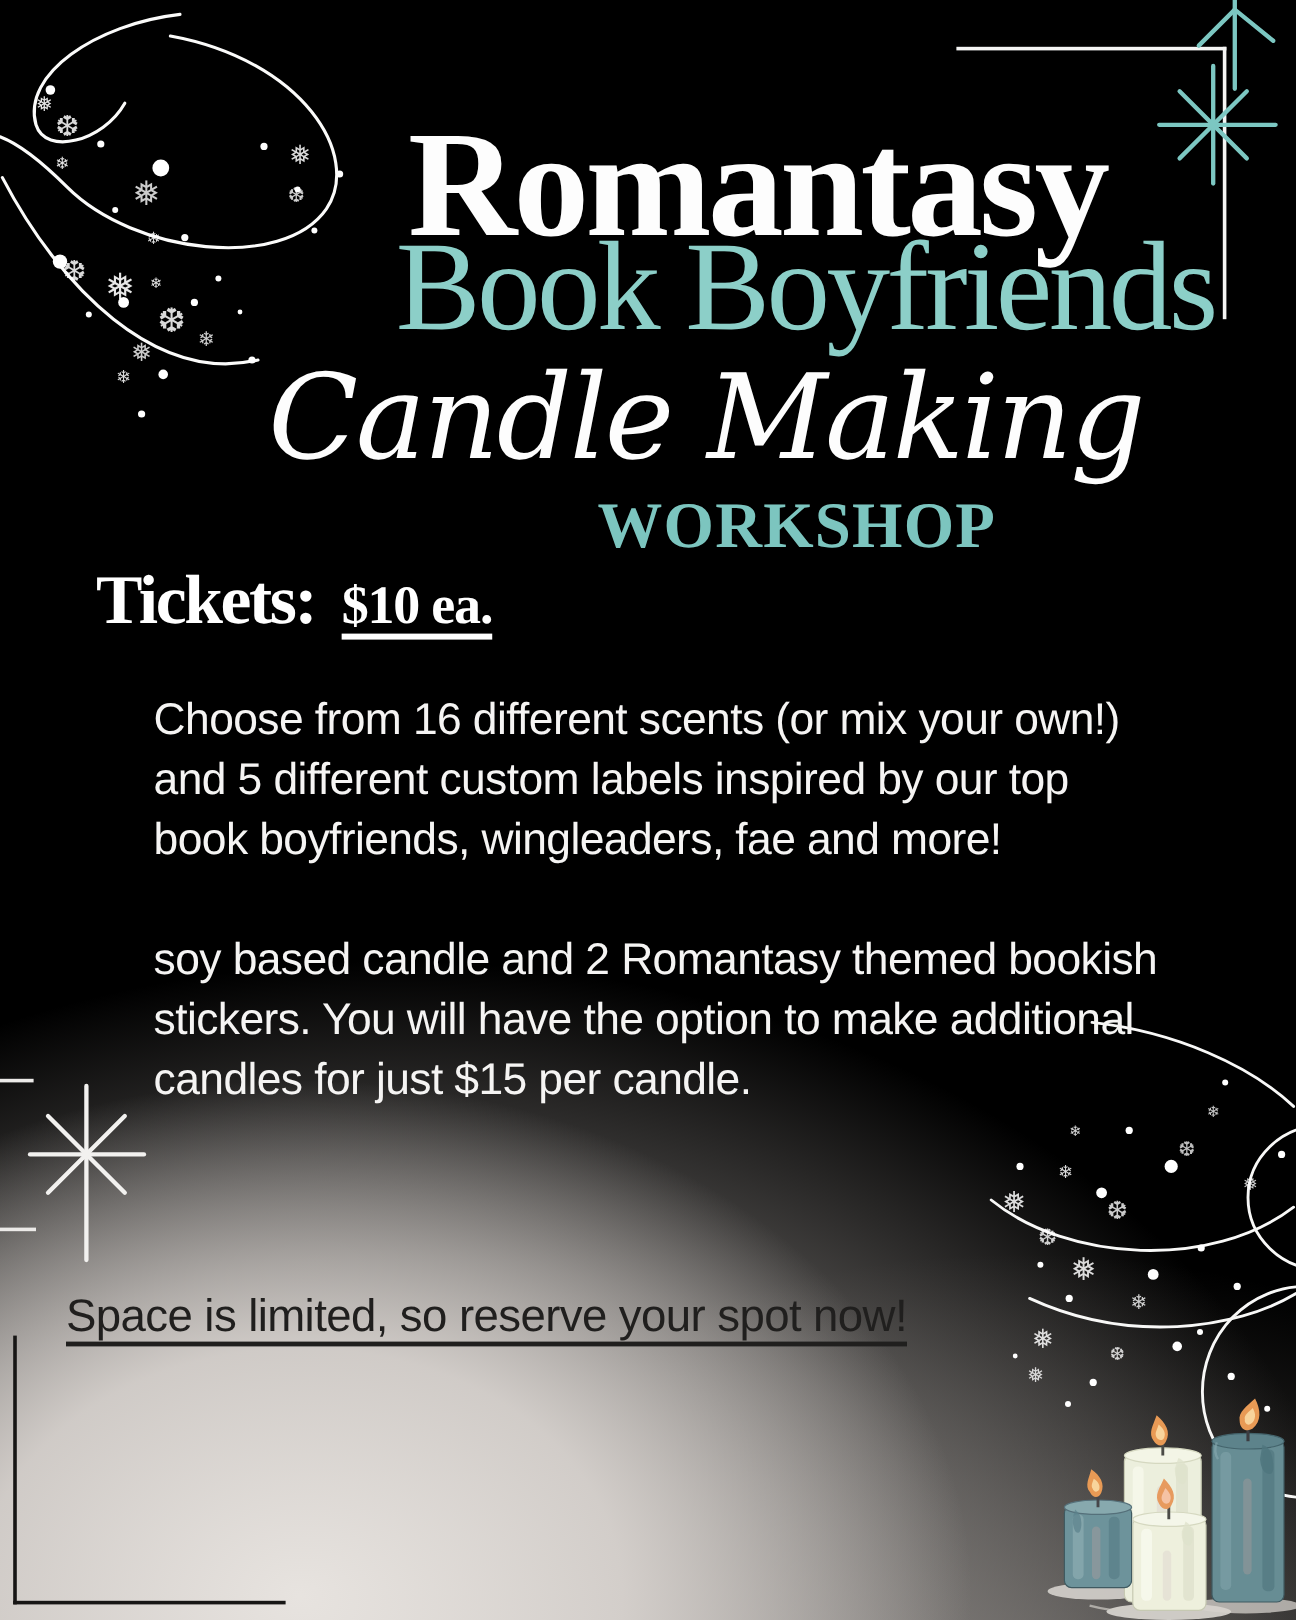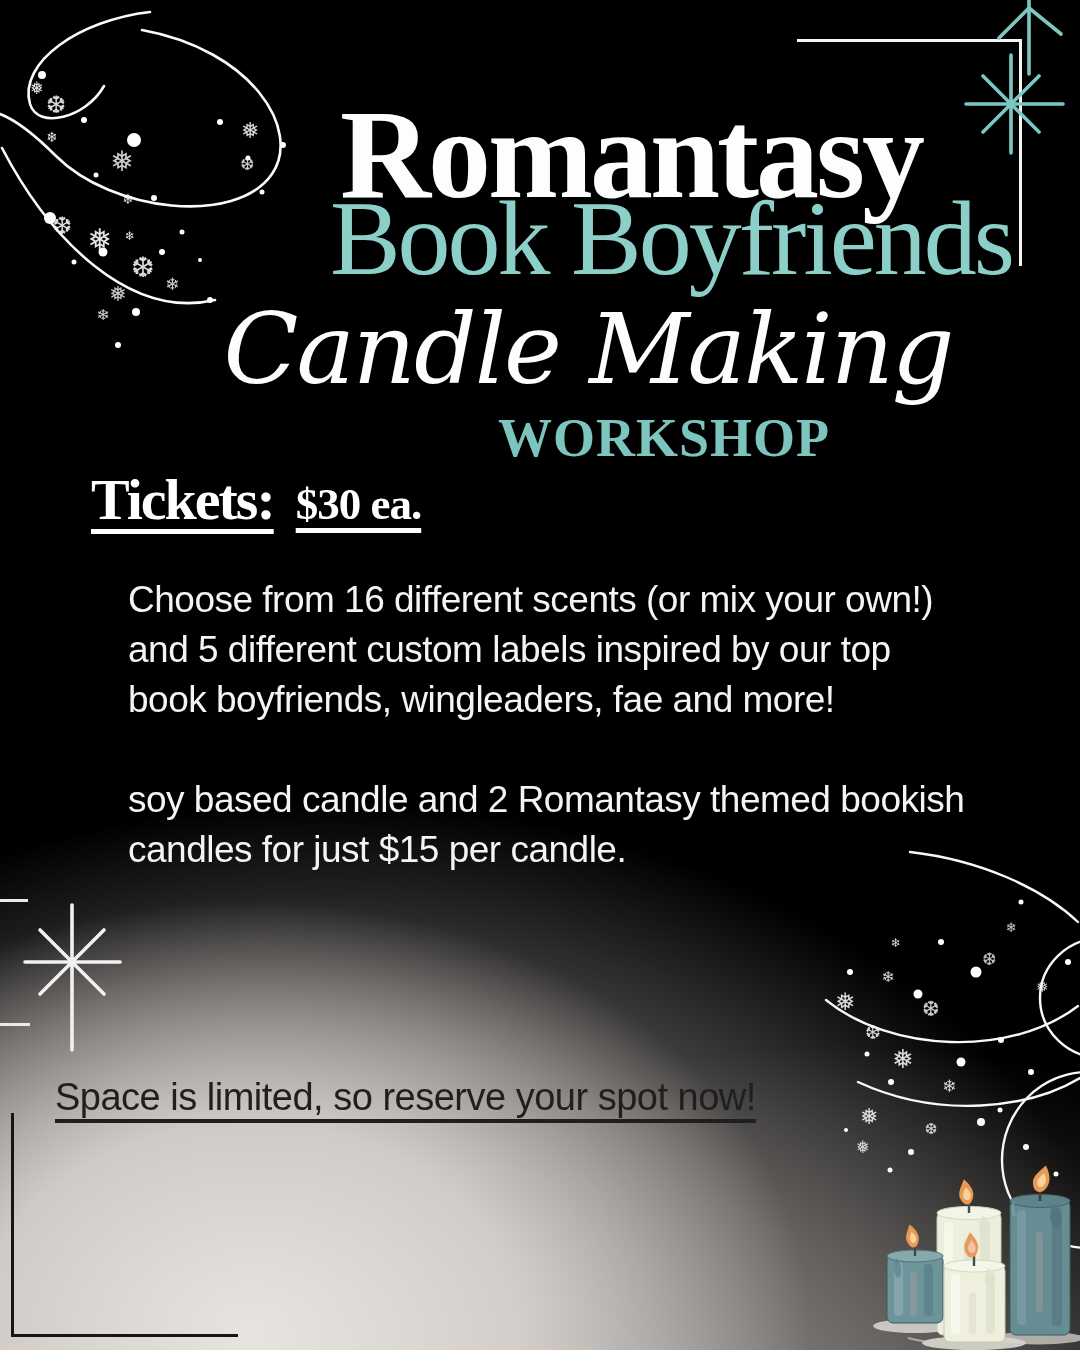--- a/index.html
+++ b/index.html
@@ -39,23 +39,22 @@
     font-family:"Liberation Serif",serif;font-weight:700;
     font-size:54px;letter-spacing:1px;color:var(--teal-deep,#7cc5bf);
   }
   
   .tickets{
     position:absolute;left:80px;top:466px;display:flex;align-items:baseline;gap:22px;
     color:#fff;font-family:"Liberation Serif",serif;font-weight:700;white-space:nowrap;
   }
   .tickets .lbl{
     font-size:58px;letter-spacing:-2px;
-    text-decoration:underline;text-decoration-thickness:5px;text-underline-offset:10px;
+    text-decoration-thickness:5px;text-underline-offset:10px;
     text-decoration-skip-ink:none;
-    margin-left:11px;
   }
   .tickets .price{
     font-size:45px;letter-spacing:-1px;
     text-decoration:underline;text-decoration-thickness:4.5px;text-underline-offset:9px;
     text-decoration-skip-ink:none;
   }
   
   .para{position:absolute;left:84px;color:var(--body-text,#f5f4f3);
     font-size:37px;line-height:50px;letter-spacing:-0.5px;font-weight:400;}
   .para div{white-space:nowrap;margin-left:44px;}
@@ -271,29 +270,30 @@
 
   <div>
     <div class="t-line t-romantasy">Romantasy</div>
     <div class="t-line t-book">Book Boyfriends</div>
     <div class="t-line t-script">Candle Making</div>
     <div class="t-line t-workshop">WORKSHOP</div>
   </div>
 
   <div class="tickets">
     <span class="lbl">Tickets:</span>
-    <span class="price">$30 ea.</span>
+    <span class="price">$10 ea.</span>
   </div>
 
   <div class="para para1">
     <div>Choose from 16 different scents (or mix your own!)</div>
     <div>and 5 different custom labels inspired by our top</div>
     <div>book boyfriends, wingleaders, fae and more!</div>
   </div>
 
   <div class="para para2">
     <div>soy based candle and 2 Romantasy themed bookish</div>
+    <div>stickers. You will have the option to make additional</div>
     <div>candles for just $15 per candle.</div>
   </div>
 
   <div class="cta">Space is limited, so reserve your spot now!</div>
 
 </div>
 
 </body></html>

